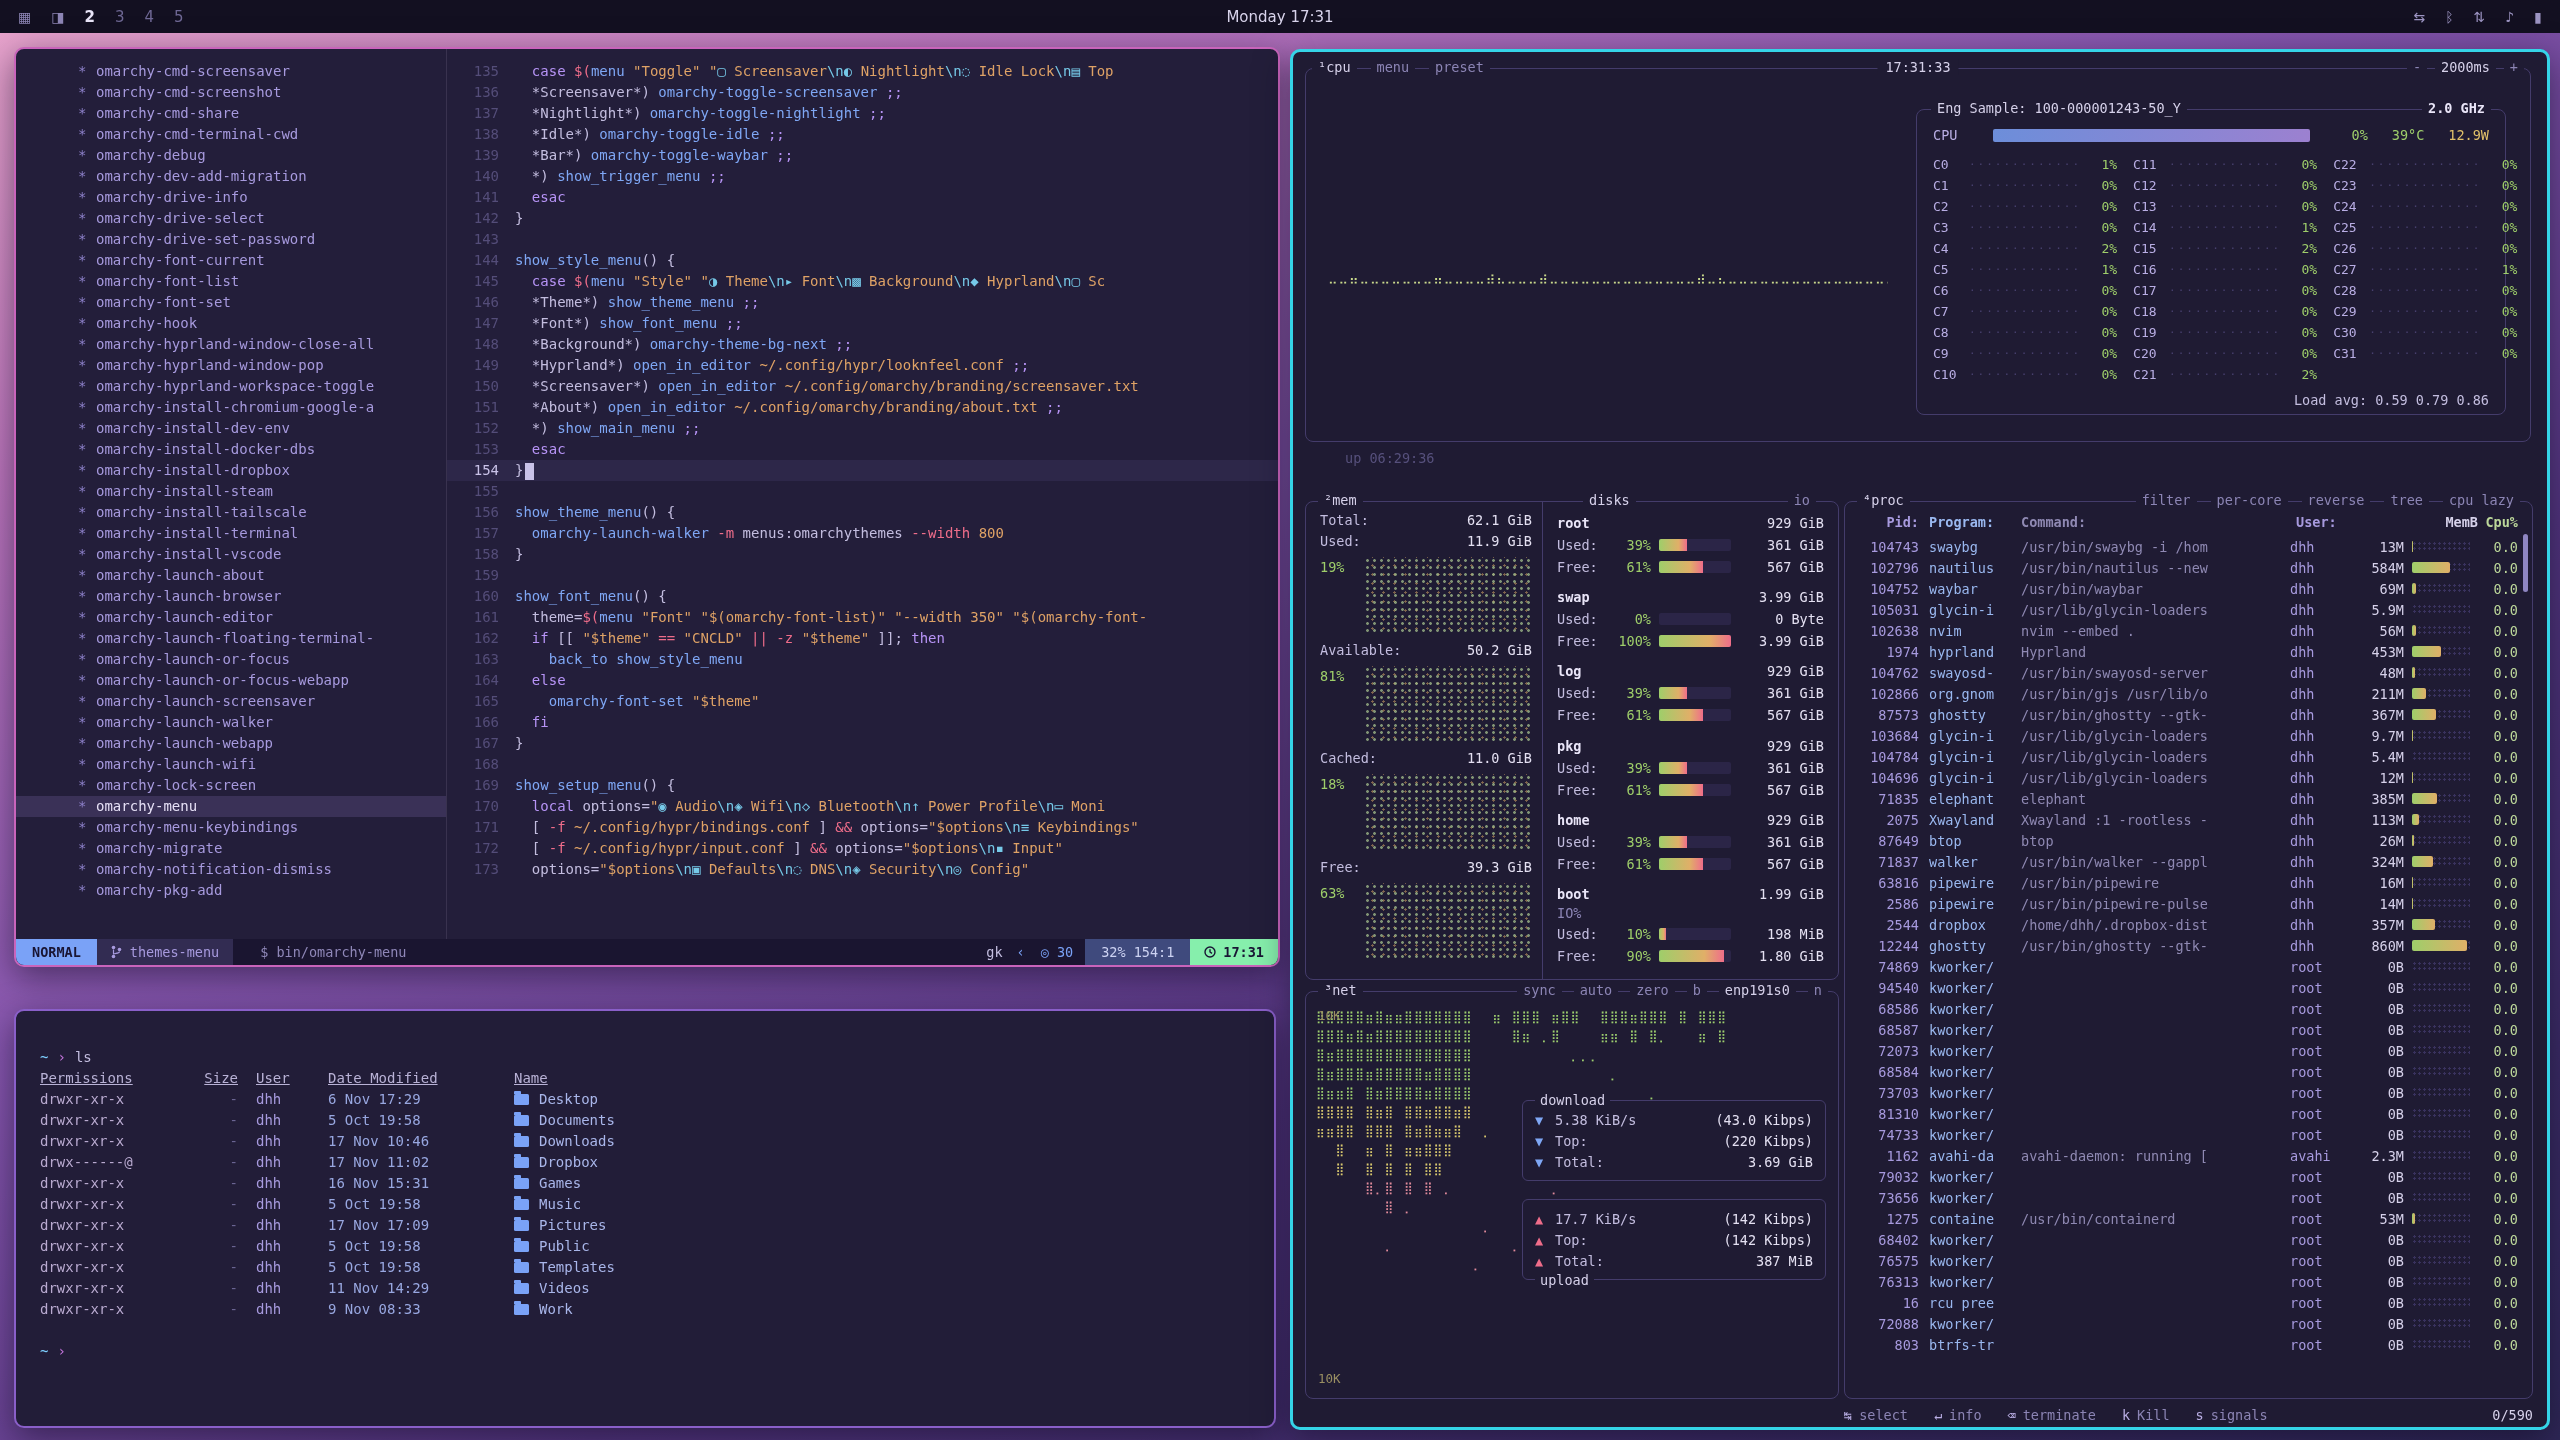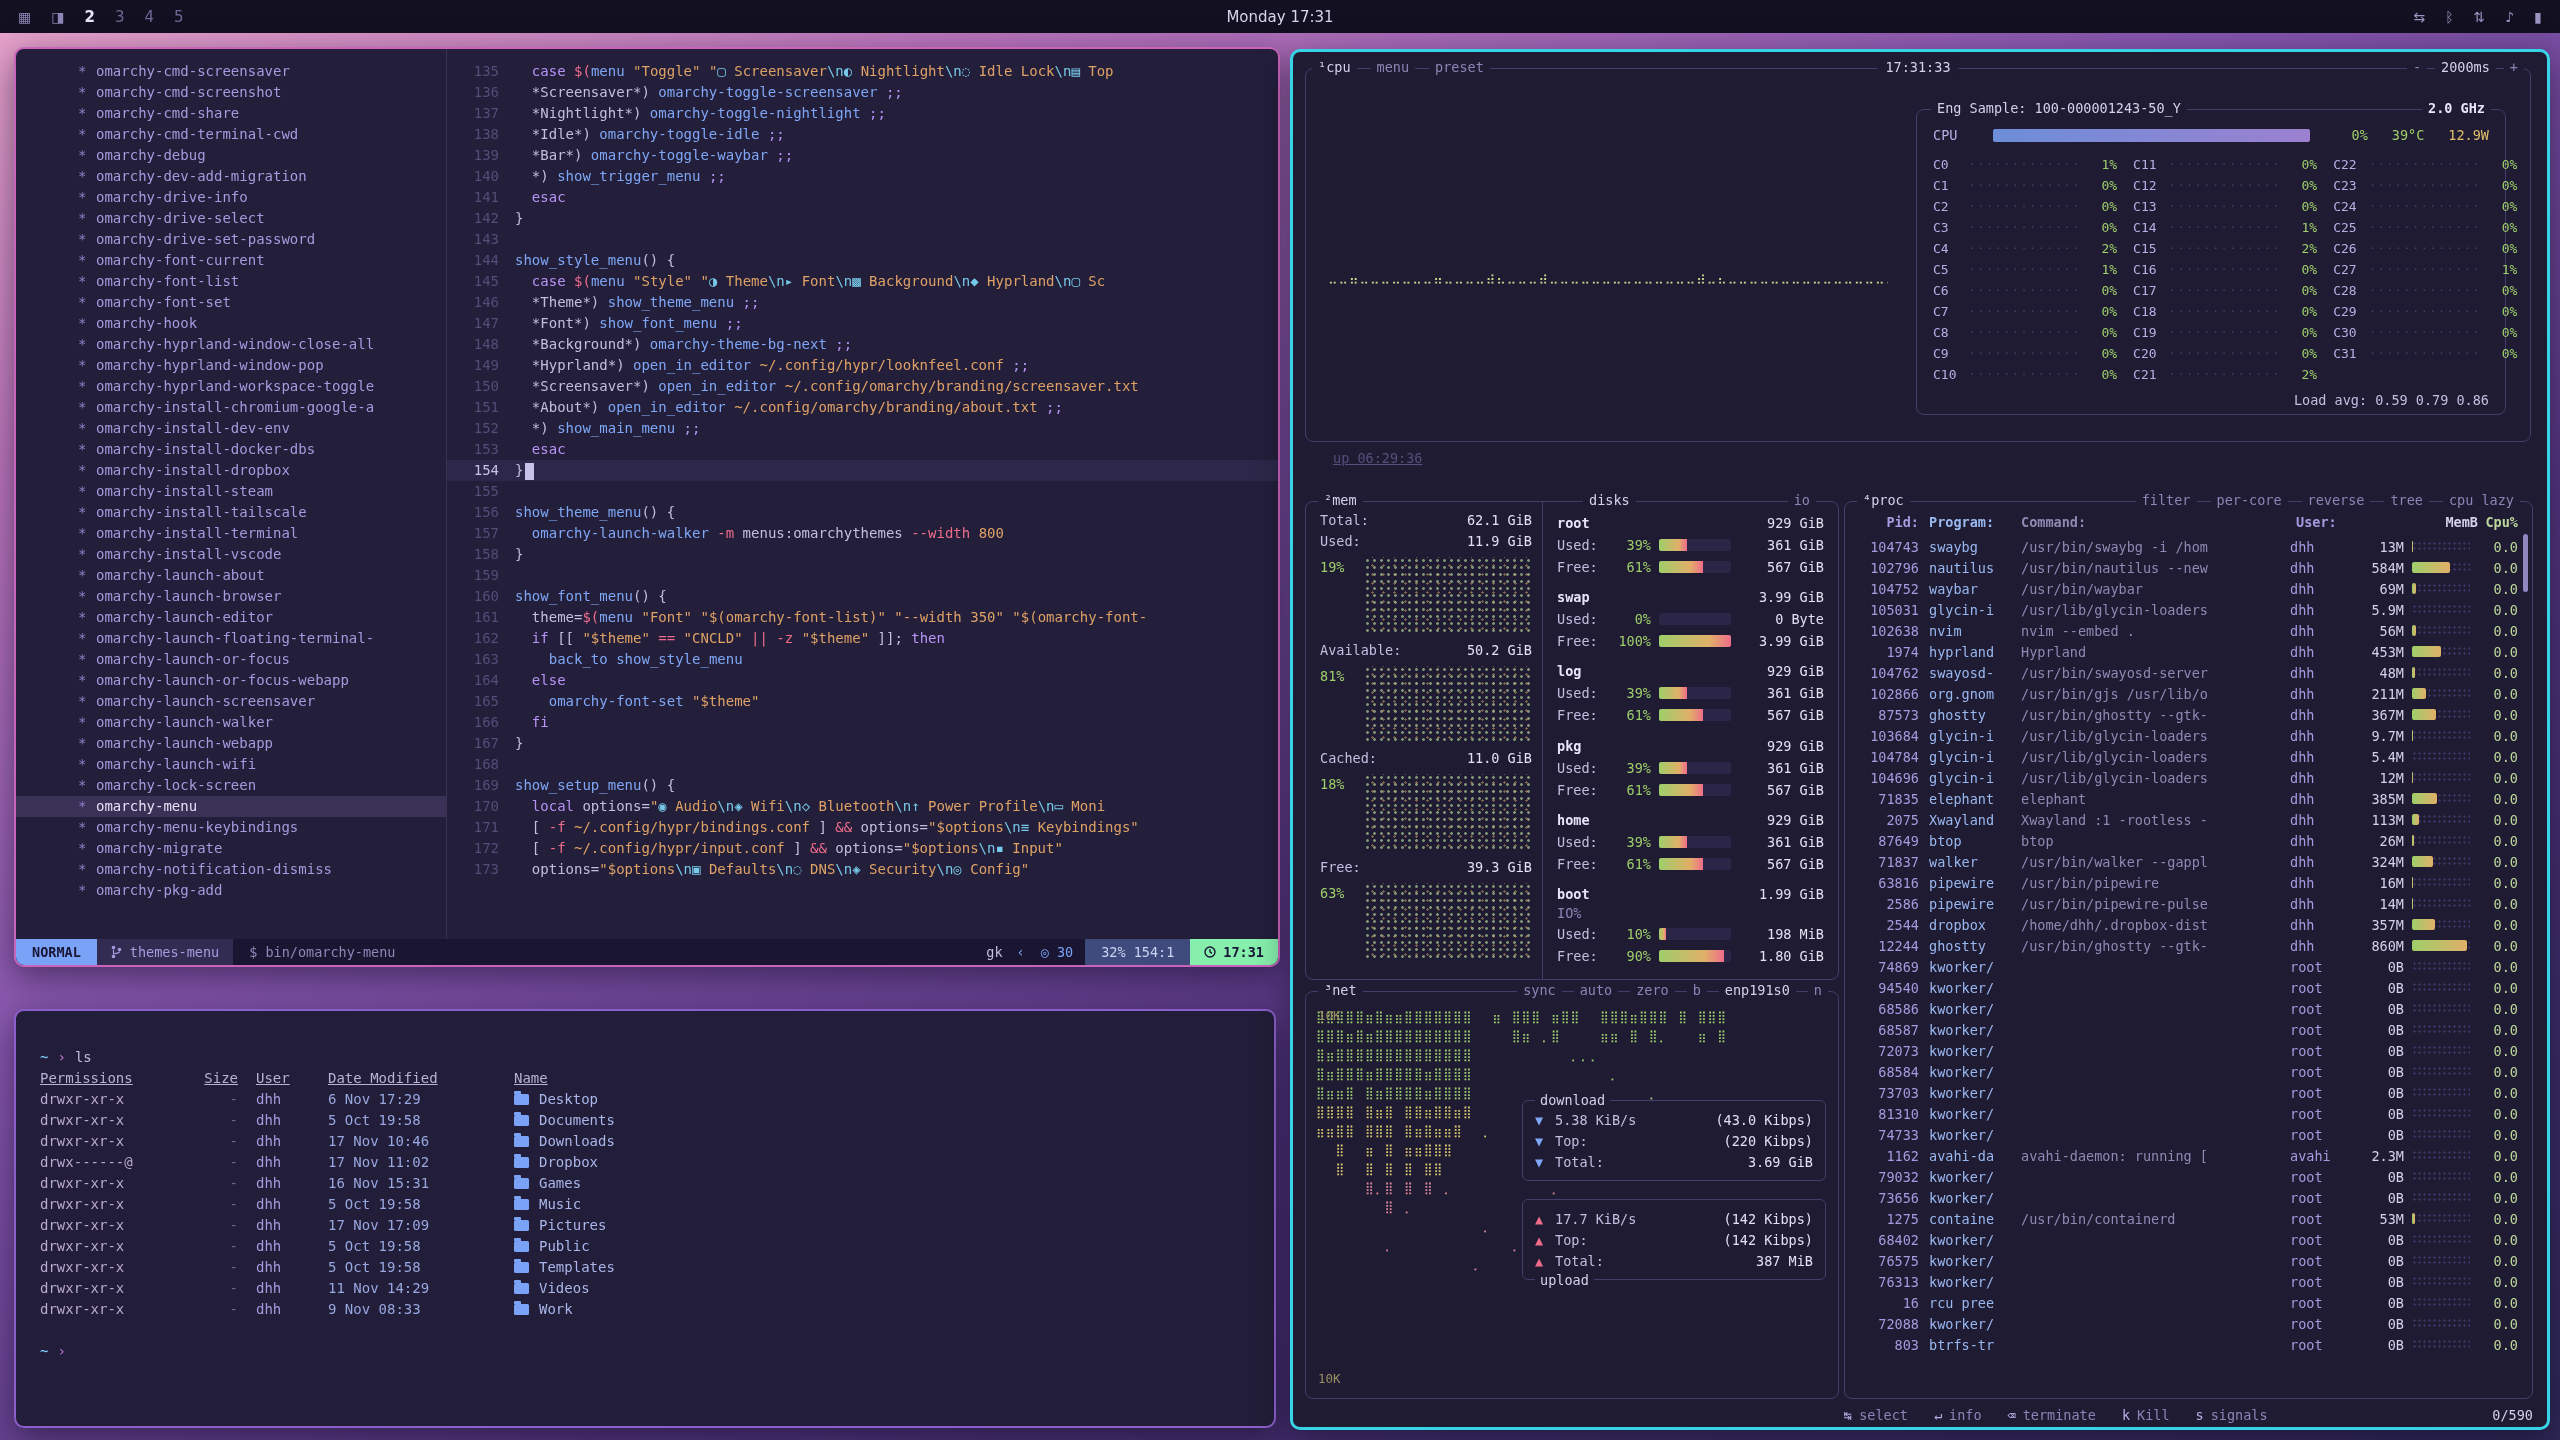--- a/index.html
+++ b/index.html
@@ -36,21 +36,21 @@
   .ln{width:52px;text-align:right;padding-right:16px;color:#544d79;flex:none;}
   .cl.cur{background:#2d2749;}
   .cl.cur .ln{color:#c9c2e8;}
   .ct{white-space:pre;}
   .tk-p{color:#c3bddf;} .tk-k{color:#b794f6;} .tk-s{color:#dfa266;} .tk-e{color:#76c9e8;}
   .tk-f{color:#7fa7f5;} .tk-o{color:#ef6d8a;}
   .cursor{display:inline-block;width:9px;height:17px;background:#c9c2e8;vertical-align:-3px;margin-left:2px;}
   .statusline{height:26px;background:#1a1530;display:flex;align-items:stretch;font-size:13.5px;flex:none;}
   .sl-mode{background:#7aa2f7;color:#191534;font-weight:bold;padding:0 16px;display:flex;align-items:center;}
   .sl-branch{background:#322c52;color:#a79ade;padding:0 14px;display:flex;align-items:center;gap:8px;}
-  .sl-file{color:#8f87b8;padding:0 16px;display:flex;align-items:center;}
+  .sl-file{color:#8f87b8;padding:0 27px;display:flex;align-items:center;}
   .sl-right{margin-left:auto;display:flex;align-items:stretch;justify-content:flex-end;}
   .sl-right>span{display:flex;align-items:center;}
   .sl-nav{color:#c3bddf;padding:0 10px;}
   .sl-chev{color:#7aa2f7;padding:0 4px;}
   .sl-diag{color:#7aa2f7;padding:0 12px;}
   .sl-pos{background:#3f4a7d;color:#ccd2f2;padding:0 16px;}
   .sl-time{background:#86efac;color:#191534;padding:0 14px;gap:7px;font-weight:bold;}
   .icon-svg{display:block;}
 
   
@@ -87,21 +87,21 @@
   .cpu-meter{flex:1;height:13px;border-radius:2px;background:linear-gradient(90deg,rgba(122,162,247,.85),rgba(187,154,247,.8));}
   .ctp{color:#9ece6a;width:34px;text-align:right;flex:none;}
   .ctt{color:#9ece6a;flex:none;}
   .ctw{color:#e0c06a;flex:none;}
   #cores{margin-top:8px;display:grid;grid-template-rows:repeat(11,21px);grid-auto-flow:column;grid-auto-columns:1fr;column-gap:16px;}
   .core{display:flex;align-items:center;font-size:13px;}
   .core-l{width:36px;color:#b9aee4;flex:none;}
   .core-leader{flex:1;overflow:hidden;color:#47406e;letter-spacing:2px;font-size:11px;white-space:nowrap;}
   .core-p{width:36px;text-align:right;color:#9ece6a;flex:none;}
   .loadavg{position:absolute;bottom:6px;right:16px;color:#c3bddf;}
-  .uptime{position:absolute;left:40px;top:398px;color:#56507c;text-decoration:underline;}
+  .uptime{position:absolute;left:52px;top:398px;color:#56507c;}
 
   .mem-box{left:12px;top:449px;width:534px;height:479px;}
   .mem-fields{position:absolute;left:0;top:0;bottom:0;width:236px;display:flex;flex-direction:column;padding:10px 10px 12px 14px;box-sizing:border-box;}
   .mf-row{display:flex;height:21px;flex:none;}
   .mf-lbl{color:#c3bddf;}
   .mf-val{margin-left:auto;color:#e4e0f2;}
   .mf-group{flex:1;display:flex;flex-direction:column;min-height:0;}
   .mf-pct{flex:1;display:flex;align-items:stretch;gap:8px;min-height:0;padding:3px 0 6px;}
   .mf-pct .pct{color:#9ece6a;width:36px;flex:none;padding-top:2px;}
   .dotgraph{flex:1;border-radius:2px;

